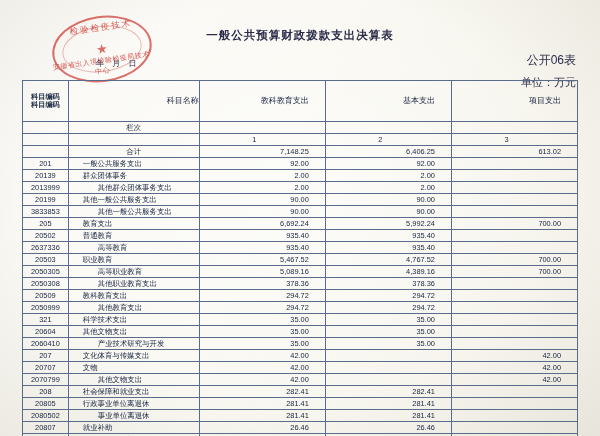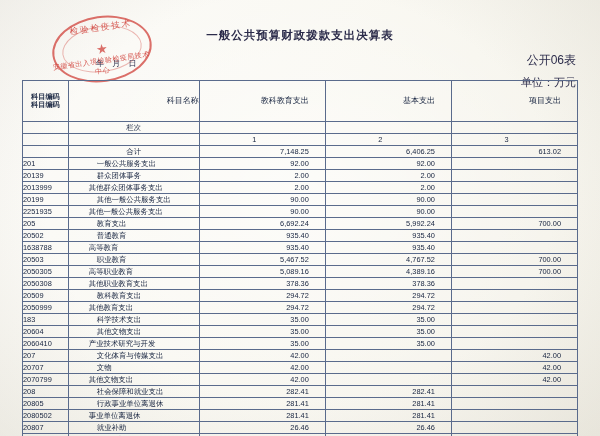--- a/index.html
+++ b/index.html
@@ -85,23 +85,23 @@
   table, th, td{border:0.7px solid #5a6b8c;}
   th,td{padding:0;height:11px;line-height:11px;}
   .c-code{width:54px;text-align:center;}
   .c-name{width:150px;}
   .c-num{width:117px;text-align:right;padding-right:16px;}
   th.head{
     text-align:right;font-weight:normal;height:20px;line-height:20px;font-size:8px;padding-left:32px;
   }
   .hdr-code{height:40px;line-height:1.15;text-align:center;font-size:7.2px;position:relative;}
   .hdr-code span{display:block;}
-  td.lbl{padding-left:0;text-align:left;}
-  td.name-indent1{padding-left:28px;}
-  td.name-indent2{padding-left:20px;}
+  td.lbl{padding-left:0;text-align:center;}
+  td.name-indent1{padding-left:14px;}
+  td.name-indent2{padding-left:29px;}
   td.numrow{text-align:center;}
   .rowlabel{text-align:center;margin-left:22px;}
 </style>
 </head>
 <body>
 
 <div class="page">
 
   <div class="seal">
     <div class="inner"></div>
@@ -173,42 +173,42 @@
           <td class="c-num"></td>
         </tr>
         <tr>
           <td class="c-code lbl">20199</td>
           <td class="c-name name-indent1">其他一般公共服务支出</td>
           <td class="c-num">90.00</td>
           <td class="c-num">90.00</td>
           <td class="c-num"></td>
         </tr>
         <tr>
-          <td class="c-code lbl">2251935</td>
+          <td class="c-code lbl">3833853</td>
           <td class="c-name name-indent2">其他一般公共服务支出</td>
           <td class="c-num">90.00</td>
           <td class="c-num">90.00</td>
           <td class="c-num"></td>
         </tr>
         <tr>
           <td class="c-code lbl">205</td>
           <td class="c-name name-indent1">教育支出</td>
           <td class="c-num">6,692.24</td>
           <td class="c-num">5,992.24</td>
           <td class="c-num">700.00</td>
         </tr>
         <tr>
           <td class="c-code lbl">20502</td>
           <td class="c-name name-indent1">普通教育</td>
           <td class="c-num">935.40</td>
           <td class="c-num">935.40</td>
           <td class="c-num"></td>
         </tr>
         <tr>
-          <td class="c-code lbl">1638788</td>
+          <td class="c-code lbl">2637336</td>
           <td class="c-name name-indent2">高等教育</td>
           <td class="c-num">935.40</td>
           <td class="c-num">935.40</td>
           <td class="c-num"></td>
         </tr>
         <tr>
           <td class="c-code lbl">20503</td>
           <td class="c-name name-indent1">职业教育</td>
           <td class="c-num">5,467.52</td>
           <td class="c-num">4,767.52</td>
@@ -236,21 +236,21 @@
           <td class="c-num"></td>
         </tr>
         <tr>
           <td class="c-code lbl">2050999</td>
           <td class="c-name name-indent2">其他教育支出</td>
           <td class="c-num">294.72</td>
           <td class="c-num">294.72</td>
           <td class="c-num"></td>
         </tr>
         <tr>
-          <td class="c-code lbl">183</td>
+          <td class="c-code lbl">321</td>
           <td class="c-name name-indent1">科学技术支出</td>
           <td class="c-num">35.00</td>
           <td class="c-num">35.00</td>
           <td class="c-num"></td>
         </tr>
         <tr>
           <td class="c-code lbl">20604</td>
           <td class="c-name name-indent1">其他文物支出</td>
           <td class="c-num">35.00</td>
           <td class="c-num">35.00</td>

